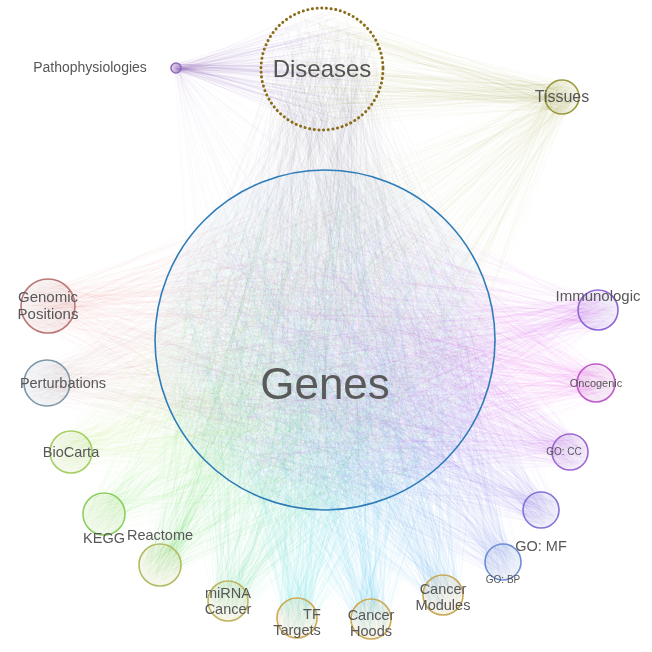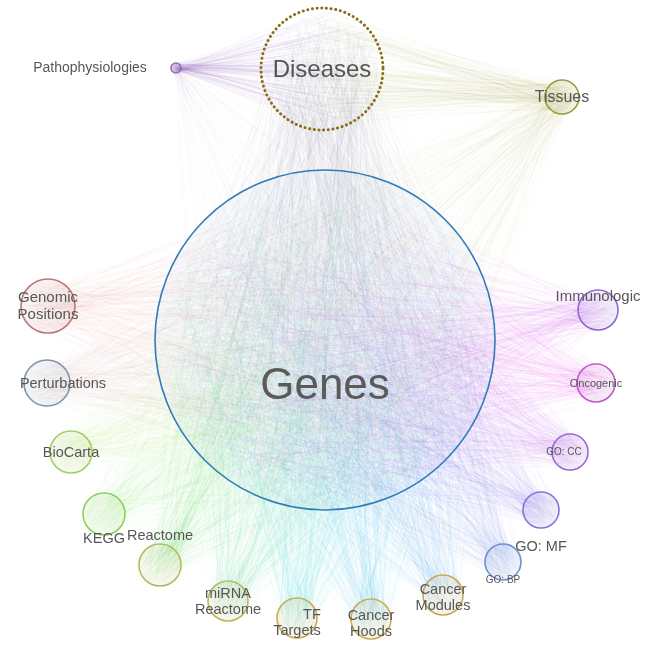--- a/index.html
+++ b/index.html
@@ -3565,21 +3565,21 @@
       <div class="node-label" style="left: 90px; top: 68px; font-size: 14px;">Pathophysiologies</div>
       <div class="node-label" style="left: 322px; top: 69px; font-size: 24px; color: rgb(84, 84, 84);">Diseases</div>
       <div class="node-label" style="left: 562px; top: 97px; font-size: 16px;">Tissues</div>
       <div class="node-label" style="left: 48px; top: 306px; font-size: 15px;">Genomic
 Positions</div>
       <div class="node-label" style="left: 63px; top: 383px; font-size: 14.5px;">Perturbations</div>
       <div class="node-label" style="left: 71px; top: 452px; font-size: 14.5px;">BioCarta</div>
       <div class="node-label" style="left: 104px; top: 514px; font-size: 14.5px; margin-top: 24px;">KEGG</div>
       <div class="node-label" style="left: 160px; top: 535px; font-size: 14.5px;">Reactome</div>
       <div class="node-label" style="left: 228px; top: 601px; font-size: 14.5px;">miRNA
-Reactome</div>
+Cancer</div>
       <div class="node-label" style="left: 297px; top: 622px; font-size: 14.5px; text-align: right;">TF
 Targets</div>
       <div class="node-label" style="left: 371px; top: 623px; font-size: 14.5px;">Cancer
 Hoods</div>
       <div class="node-label" style="left: 443px; top: 597px; font-size: 14.5px;">Cancer
 Modules</div>
       <div class="node-label" style="left: 503px; top: 580px; font-size: 10px;">GO: BP</div>
       <div class="node-label" style="left: 541px; top: 510px; font-size: 14.5px; margin-top: 36px;">GO: MF</div>
       <div class="node-label" style="left: 564px; top: 452px; font-size: 10px;">GO: CC</div>
       <div class="node-label" style="left: 596px; top: 383px; font-size: 11px;">Oncogenic</div>

